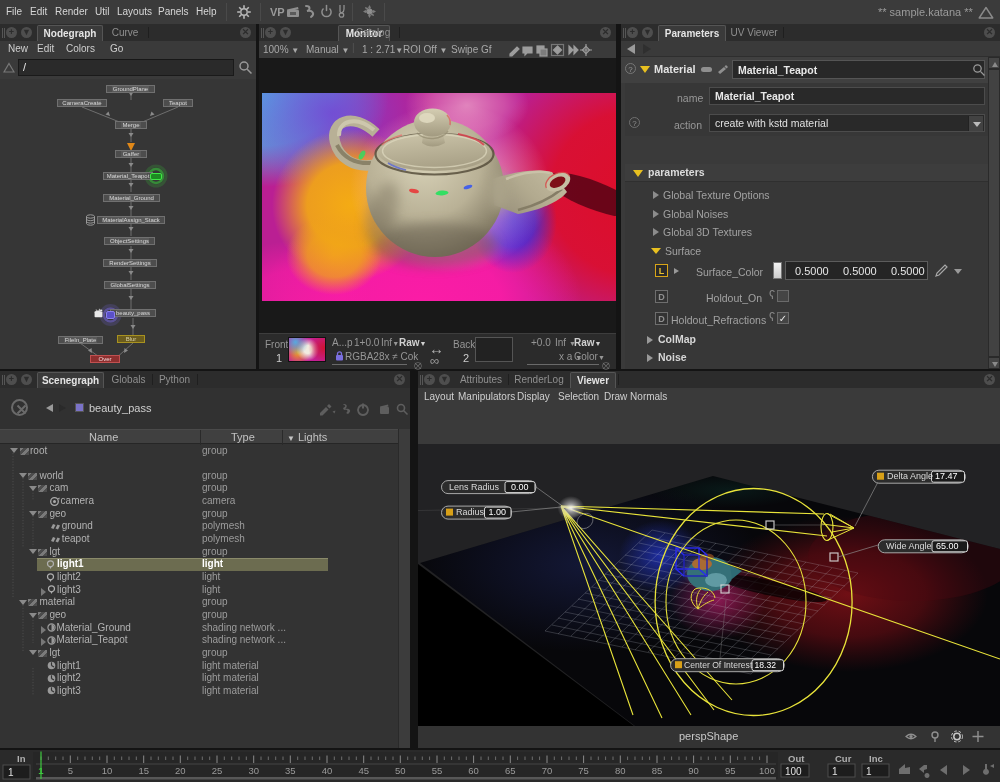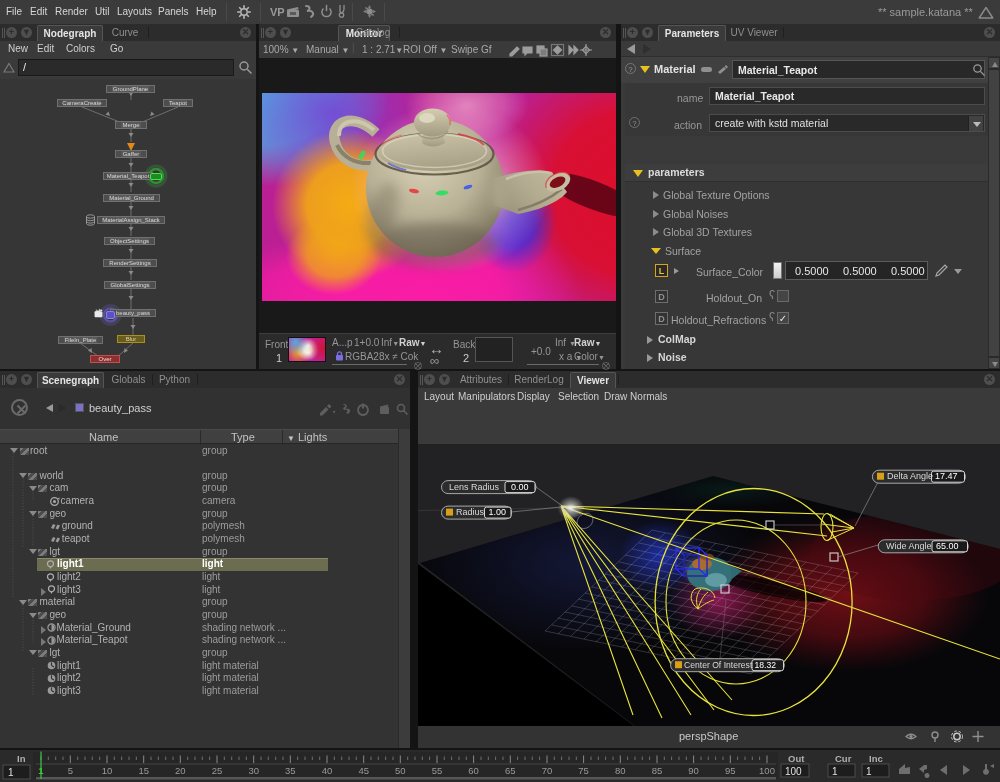--- a/index.html
+++ b/index.html
@@ -332,21 +332,21 @@
           <path d="M2.5 4V2.8a2 2 0 0 1 4 0V4" fill="none" stroke="#7a6ee0" stroke-width="1.3"></path>
         </svg>
       <span class="abs" style="left:86px;top:17px;">RGBA28x ≠ Co​k</span>
       <div class="abs" style="left:73px;top:30px;width:75px;height:1px;background:#6a6a6a;"></div>
       <span class="abs" style="left:155px;top:24px;color:#777;font-size:12px;">⦻</span>
       <span class="abs" style="left:170px;top:6px;color:#b0b0b0;font-size:15px;font-weight:bold;">↔</span>
       <span class="abs" style="left:171px;top:19px;color:#999;font-size:13px;">∞</span>
       <span class="abs" style="left:194px;top:5px;">Back</span>
       <span class="abs" style="left:204px;top:18px;font-size:11px;color:#ccc;">2</span>
       <div class="abs" style="left:216px;top:2.5px;width:38px;height:25px;border:1px solid #555;background:#222;"></div>
-      <span class="abs" style="left:272px;top:12px;">+0.0</span>
+      <span class="abs" style="left:272px;top:3px;">+0.0</span>
       <span class="abs" style="left:296px;top:3px;">Inf <small style="font-size:7px;">▼</small></span>
       <span class="abs" style="left:315px;top:3px;color:#d0d0d0;font-weight:bold;">Raw<small style="font-size:7px;">▼</small></span>
       <span class="abs" style="left:300px;top:17px;">x a <small style="font-size:7px;">▼</small></span>
       <span class="abs" style="left:315px;top:17px;">Color<small style="font-size:7px;">▼</small></span>
       <div class="abs" style="left:268px;top:30px;width:72px;height:1px;background:#6a6a6a;"></div>
       <span class="abs" style="left:343px;top:24px;color:#777;font-size:12px;">⦻</span>
     </div>
   </div>
   <div id="params" class="panel" style="left:621px;top:24px;width:379px;height:345px;">
     <div class="tabbar">

